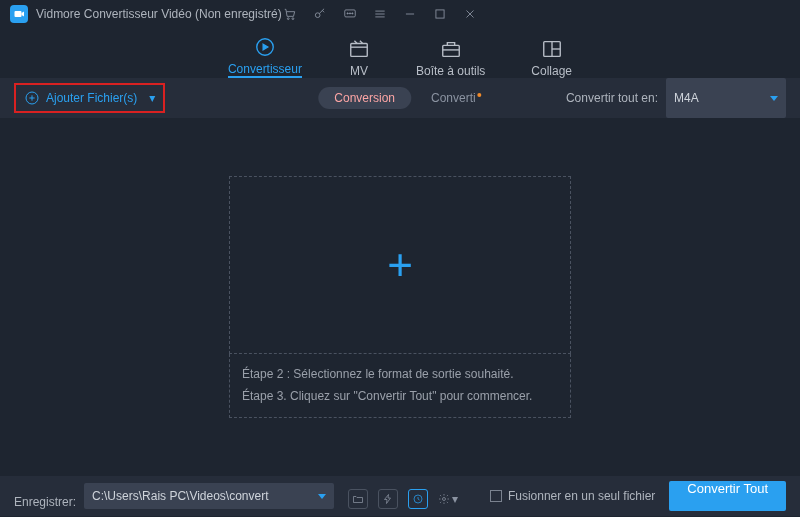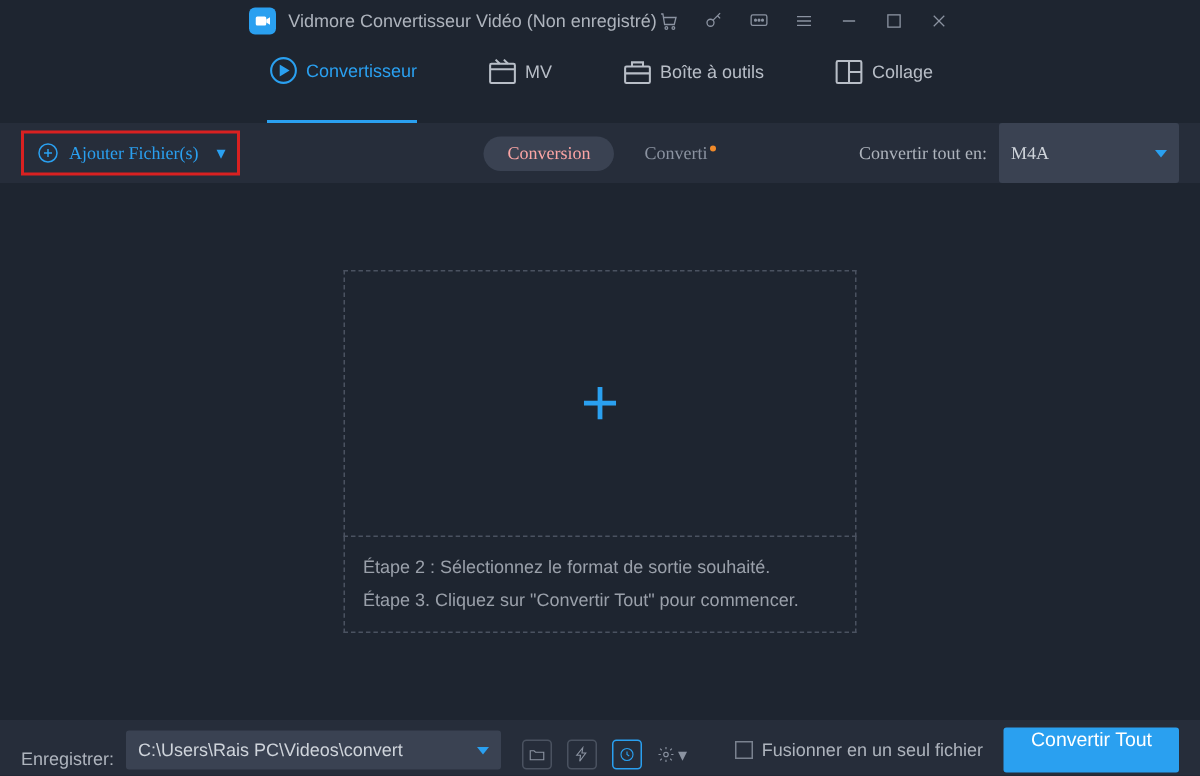--- a/index.html
+++ b/index.html
@@ -11,21 +11,21 @@
     color: #aeb4bd;
     overflow: hidden;
     font-size: 12px;
     position: relative;
   }
   .titlebar {
     display: flex;
     align-items: center;
     height: 28px;
     padding: 0 10px;
-    justify-content: center;
+    justify-content: flex-start;
   }
   .titlebar-left { display: flex; align-items: center; gap: 8px; }
   .app-logo {
     width: 18px; height: 18px;
     background: #2aa0f0;
     border-radius: 4px;
     display: flex; align-items: center; justify-content: center;
   }
   .app-logo svg { width: 12px; height: 12px; }
   .app-title { font-size: 12px; color: #aeb4bd; }
@@ -33,37 +33,36 @@
   .tb-icon { width: 16px; height: 16px; display:flex;align-items:center;justify-content:center; color:#8b93a1; cursor: pointer; }
   .tb-icon svg { width: 14px; height: 14px; stroke: currentColor; fill: none; }
 
   .tabs {
     display: flex;
     justify-content: center;
     gap: 46px;
     padding: 8px 0 0 0;
   }
   .tab {
-    display: flex; flex-direction: row; align-items: center;
-    gap: 4px; cursor: pointer; padding-bottom: 22px;
+    display: flex; flex-direction: column; align-items: center;
+    gap: 4px; cursor: pointer; padding-bottom: 0;
     color: #b8bec7;
     justify-content: flex-end;
   }
   .tab svg { width: 22px; height: 22px; }
   .tab.active { color: #2aa0f0; border-bottom: 2px solid #2aa0f0; }
   .tab-label { font-size: 12px; }
 
   .toolbar {
     display: flex;
     align-items: center;
     height: 40px;
     padding: 0 14px;
     background: #262d3a;
     justify-content: space-between;
-    font-family: Liberation Serif, serif;
   }
   .toolbar-left { display:flex; align-items:center; }
   .add-files {
     display: flex; align-items: center; gap: 6px;
     color: #2aa0f0; cursor: pointer;
     border: 2px solid #d92121;
     padding: 4px 8px;
     height: 30px;
   }
   .add-files svg { width: 16px; height: 16px; stroke: #2aa0f0; fill:none; }

